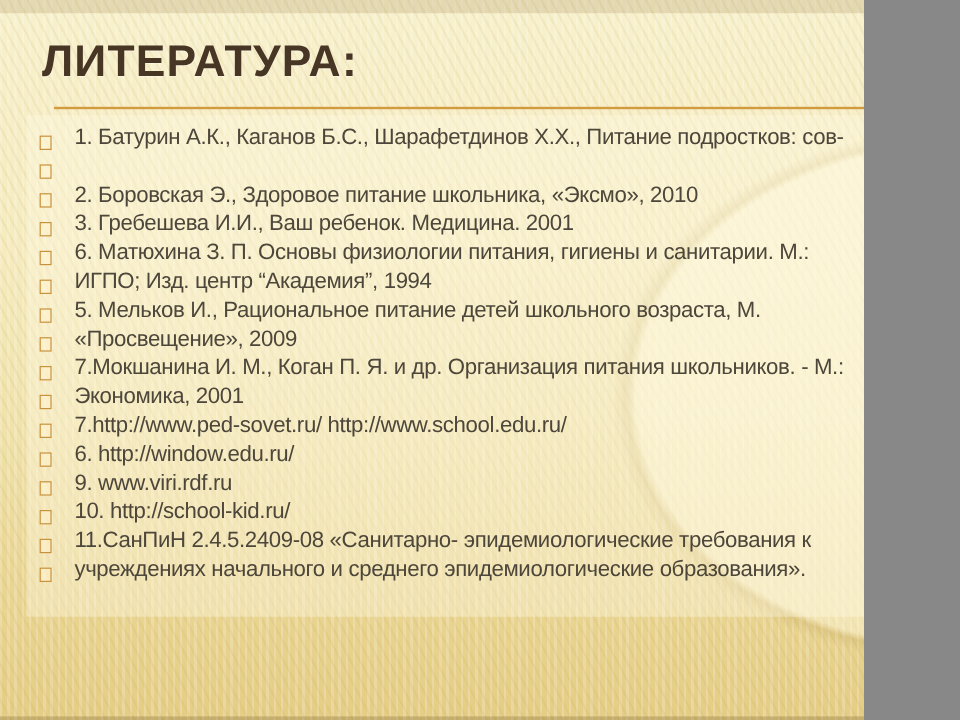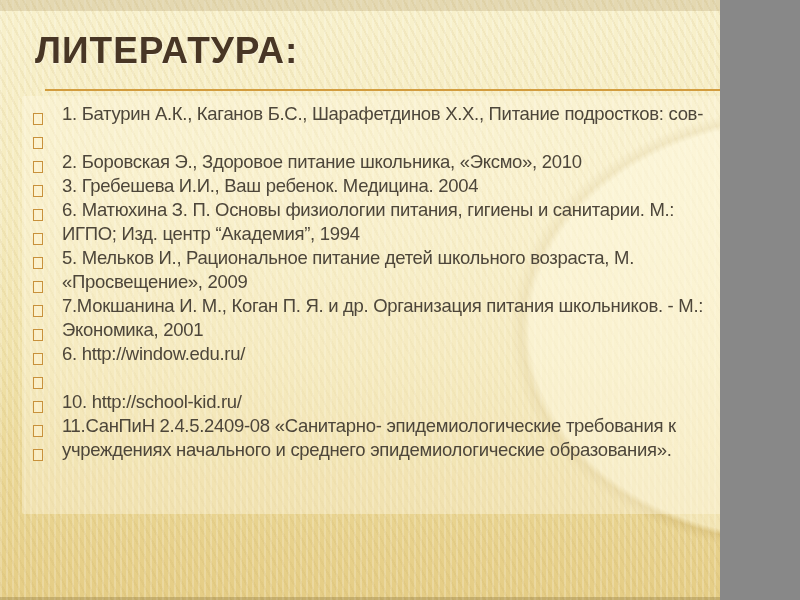--- a/index.html
+++ b/index.html
@@ -110,21 +110,21 @@
     <span class="bullet"></span>
   </li>
 
   <li>
     <span class="bullet"></span>
     <span class="line-text">2. Боровская Э., Здоровое питание школьника, «Эксмо», 2010</span>
   </li>
 
   <li>
     <span class="bullet"></span>
-    <span class="line-text">3. Гребешева И.И., Ваш ребенок. Медицина. 2004</span>
+    <span class="line-text">3. Гребешева И.И., Ваш ребенок. Медицина. 2001</span>
   </li>
 
   <li>
     <span class="bullet"></span>
     <span class="line-text">6. Матюхина З. П. Основы физиологии питания, гигиены и санитарии. М.:</span>
   </li>
 
   <li>
     <span class="bullet"></span>
     <span class="line-text">ИГПО; Изд. центр “Академия”, 1994</span>
@@ -143,28 +143,33 @@
   <li>
     <span class="bullet"></span>
     <span class="line-text">7.Мокшанина И. М., Коган П. Я. и др. Организация питания школьников. - М.:</span>
   </li>
 
   <li>
     <span class="bullet"></span>
     <span class="line-text">Экономика, 2001</span>
   </li>
 
+  <li>
+    <span class="bullet"></span>
+    <span class="line-text">7.http://www.ped-sovet.ru/ http://www.school.edu.ru/</span>
+  </li>
 
   <li>
     <span class="bullet"></span>
     <span class="line-text">6. http://window.edu.ru/</span>
   </li>
 
   <li>
     <span class="bullet"></span>
+    <span class="line-text">9. www.viri.rdf.ru</span>
   </li>
 
   <li>
     <span class="bullet"></span>
     <span class="line-text">10. http://school-kid.ru/</span>
   </li>
 
   <li>
     <span class="bullet"></span>
     <span class="line-text">11.СанПиН 2.4.5.2409-08 «Санитарно- эпидемиологические требования к</span>

